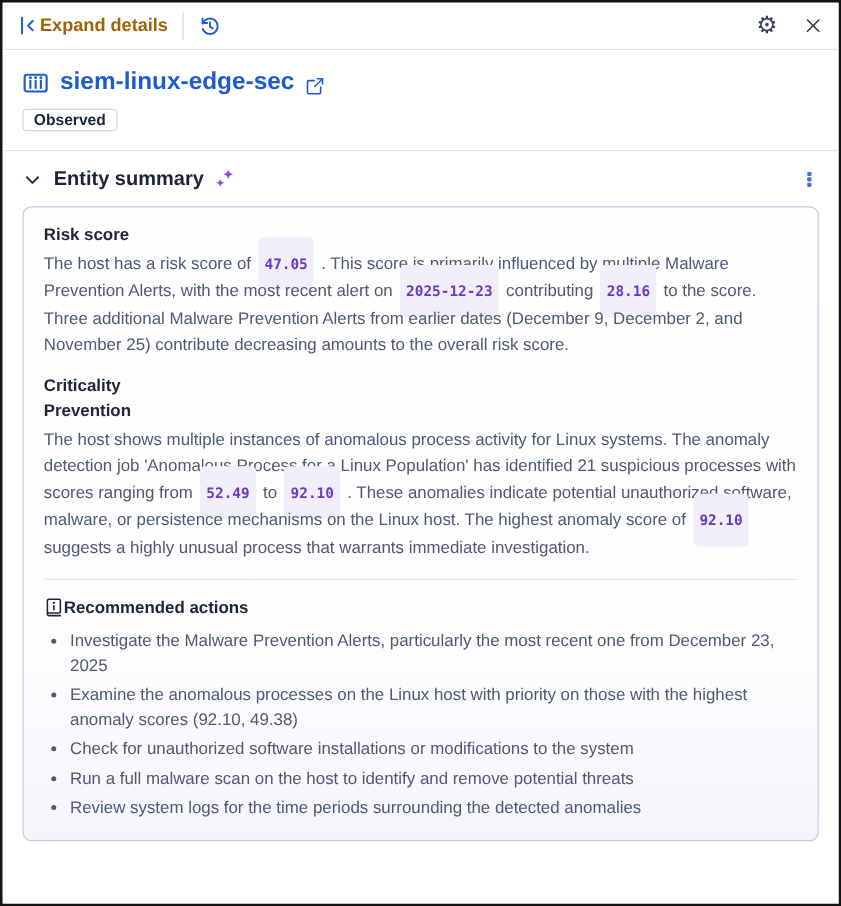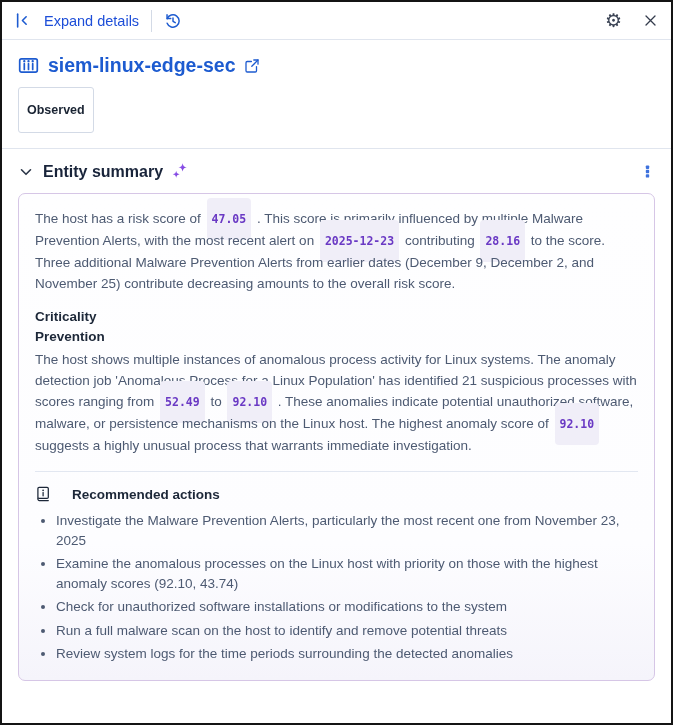--- a/index.html
+++ b/index.html
@@ -4,44 +4,44 @@
 <style>
   html,body{margin:0;padding:0;}
   body{
     width:673px;height:725px;box-sizing:border-box;
     border:2px solid #141414;background:#fff;overflow:hidden;
     font-family:"Liberation Sans","DejaVu Sans",sans-serif;color:#343c4d;
   }
   svg{display:block}
   
   .topbar{display:flex;align-items:center;height:37px;padding:0 13px;border-bottom:1px solid #e0e5ee;}
-  .expand-btn{display:flex;align-items:center;gap:12px;color:#1d4ed8;font-weight:400;font-size:14.5px;cursor:pointer;}
+  .expand-btn{display:flex;align-items:center;gap:0;color:#a16207;font-weight:700;font-size:14.5px;cursor:pointer;}
   .vsep{width:1px;height:22px;background:#d3dae6;margin:0 12px;}
   .icon-btn{display:flex;align-items:center;justify-content:center;cursor:pointer;background:none;border:none;padding:0;}
   .topbar-right{margin-left:auto;display:flex;align-items:center;gap:21px;}
   .gear-glyph{font-family:"DejaVu Sans",sans-serif;font-size:19px;line-height:1;color:#3a4354;}
   
   .content{padding:14px 16px 0;}
   .timestamp{font-size:12.5px;color:#343c4d;margin:0 0 13px;}
-  .title-row{display:flex;align-items:center;gap:9px;}
+  .title-row{display:flex;align-items:flex-end;gap:9px;}
   .entity-title{font-size:19.5px;font-weight:700;color:#1d5bd0;cursor:pointer;}
-  .badge{display:inline-block;margin-top:10px;padding:15px 8px;border:1px solid #d3dae6;border-radius:3px;font-size:12.5px;font-weight:600;color:#1a2433;background:#fff;}
+  .badge{display:inline-block;margin-top:10px;padding:1px 8px;border:1px solid #d3dae6;border-radius:3px;font-size:12.5px;font-weight:600;color:#1a2433;background:#fff;}
   .hr-full{border:0;border-top:1px solid #e0e5ee;margin:15px -16px 13px;}
   
   .summary-header{display:flex;align-items:center;margin:0 0 12px;}
   .summary-title{font-size:16px;font-weight:700;color:#19243a;margin:0 7px 0 9px;}
   .summary-header .spacer{flex:1;}
   
   .ai-panel{border:1px solid #d6c6e6;border-radius:7px;padding:14px 16px 12px;
     background:linear-gradient(180deg,#fefeff 0%,#fdfdff 72%,#f5f4fb 100%);}
   .sec-heading{font-size:13.5px;font-weight:700;color:#1c2738;margin:0 0 5px;}
   .sec-para{font-size:13.5px;line-height:21px;color:#4d5a72;margin:0 0 15px;}
   .chip{font-family:"DejaVu Sans Mono",monospace;font-size:11.5px;font-weight:700;color:#6a39c4;background:#f0eef8;border-radius:4px;padding:14px 5px;margin:0 2px;white-space:nowrap;}
   .panel-divider{border:0;border-top:1px solid #e2e7f1;margin:1px 0 14px;}
-  .rec-header{display:flex;align-items:center;gap:21px;margin:0 0 9px;}
+  .rec-header{display:flex;align-items:flex-start;gap:0;margin:0 0 9px;}
   .rec-title{font-size:13.5px;font-weight:700;color:#1c2738;}
   ul.rec{margin:0;padding-left:21px;color:#4d5a72;}
   ul.rec li{font-size:13.5px;line-height:19.5px;margin:0 0 4px;}
 </style>
 </head>
 <body>
 
 <div class="topbar">
   <div class="expand-btn">
     <span>
@@ -129,20 +129,21 @@
           <rect x="6.2" y="6.2" width="3.6" height="3.6" rx="0.9"></rect>
           <rect x="6.2" y="10.8" width="3.6" height="3.6" rx="0.9"></rect>
         </svg>
       </span>
     </button>
   </div>
 
   
   <div class="ai-panel">
 
+    <h4 class="sec-heading">Risk score</h4>
     <p class="sec-para">The host has a risk score of <code class="chip">47.05</code> . This score is primarily influenced by multiple Malware Prevention Alerts, with the most recent alert on <code class="chip">2025-12-23</code> contributing <code class="chip">28.16</code> to the score. Three additional Malware Prevention Alerts from earlier dates (December 9, December 2, and November 25) contribute decreasing amounts to the overall risk score.</p>
 
     <h4 class="sec-heading">Criticality</h4>
 
     <h4 class="sec-heading">Prevention</h4>
     <p class="sec-para">The host shows multiple instances of anomalous process activity for Linux systems. The anomaly detection job 'Anomalous Process for a Linux Population' has identified 21 suspicious processes with scores ranging from <code class="chip">52.49</code> to <code class="chip">92.10</code> . These anomalies indicate potential unauthorized software, malware, or persistence mechanisms on the Linux host. The highest anomaly score of <code class="chip">92.10</code> suggests a highly unusual process that warrants immediate investigation.</p>
 
     <hr class="panel-divider">
 
     <div class="rec-header">
@@ -151,22 +152,22 @@
           <rect x="2.9" y="1.4" width="10.4" height="11" rx="1.2"></rect>
           <path d="M2.9 12v1.1a1.4 1.4 0 0 0 1.4 1.4h9"></path>
           <path d="M8.1 6.6v3.2"></path>
           <circle cx="8.1" cy="4.3" r="0.85" fill="#1c2738" stroke="none"></circle>
         </svg>
       </span>
       <span class="rec-title">Recommended actions</span>
     </div>
 
     <ul class="rec">
-        <li>Investigate the Malware Prevention Alerts, particularly the most recent one from November 23, 2025</li>
-        <li>Examine the anomalous processes on the Linux host with priority on those with the highest anomaly scores (92.10, 43.74)</li>
+        <li>Investigate the Malware Prevention Alerts, particularly the most recent one from December 23, 2025</li>
+        <li>Examine the anomalous processes on the Linux host with priority on those with the highest anomaly scores (92.10, 49.38)</li>
         <li>Check for unauthorized software installations or modifications to the system</li>
         <li>Run a full malware scan on the host to identify and remove potential threats</li>
         <li>Review system logs for the time periods surrounding the detected anomalies</li>
       </ul>
 
   </div>
 
 </div>
 
 </body></html>

